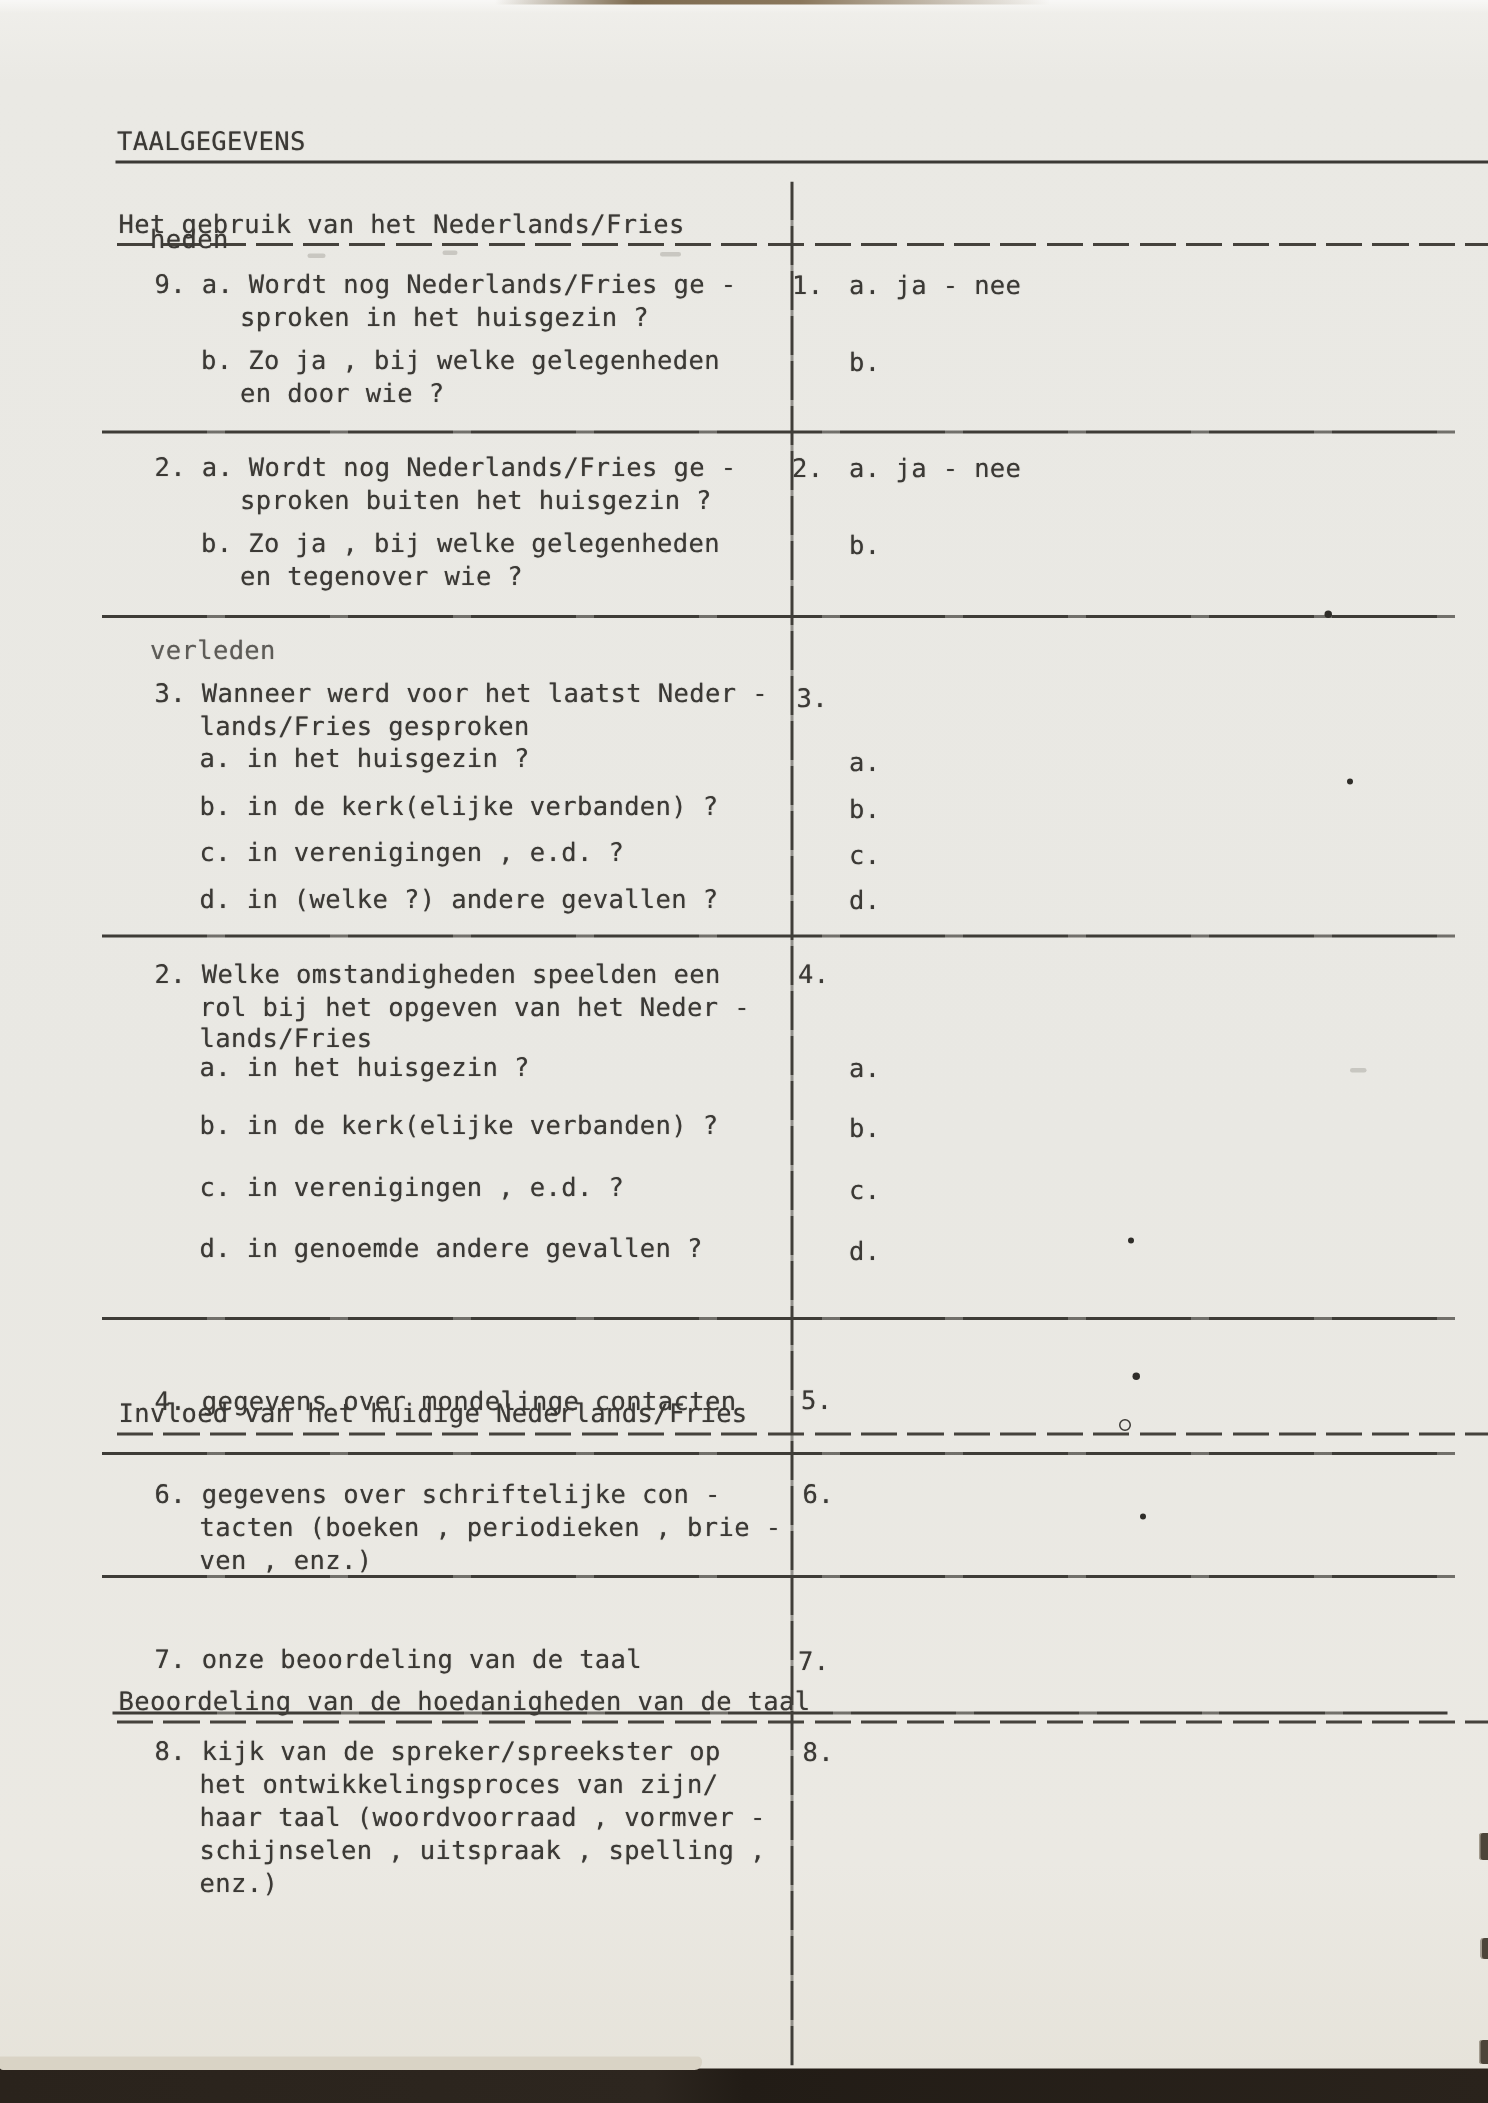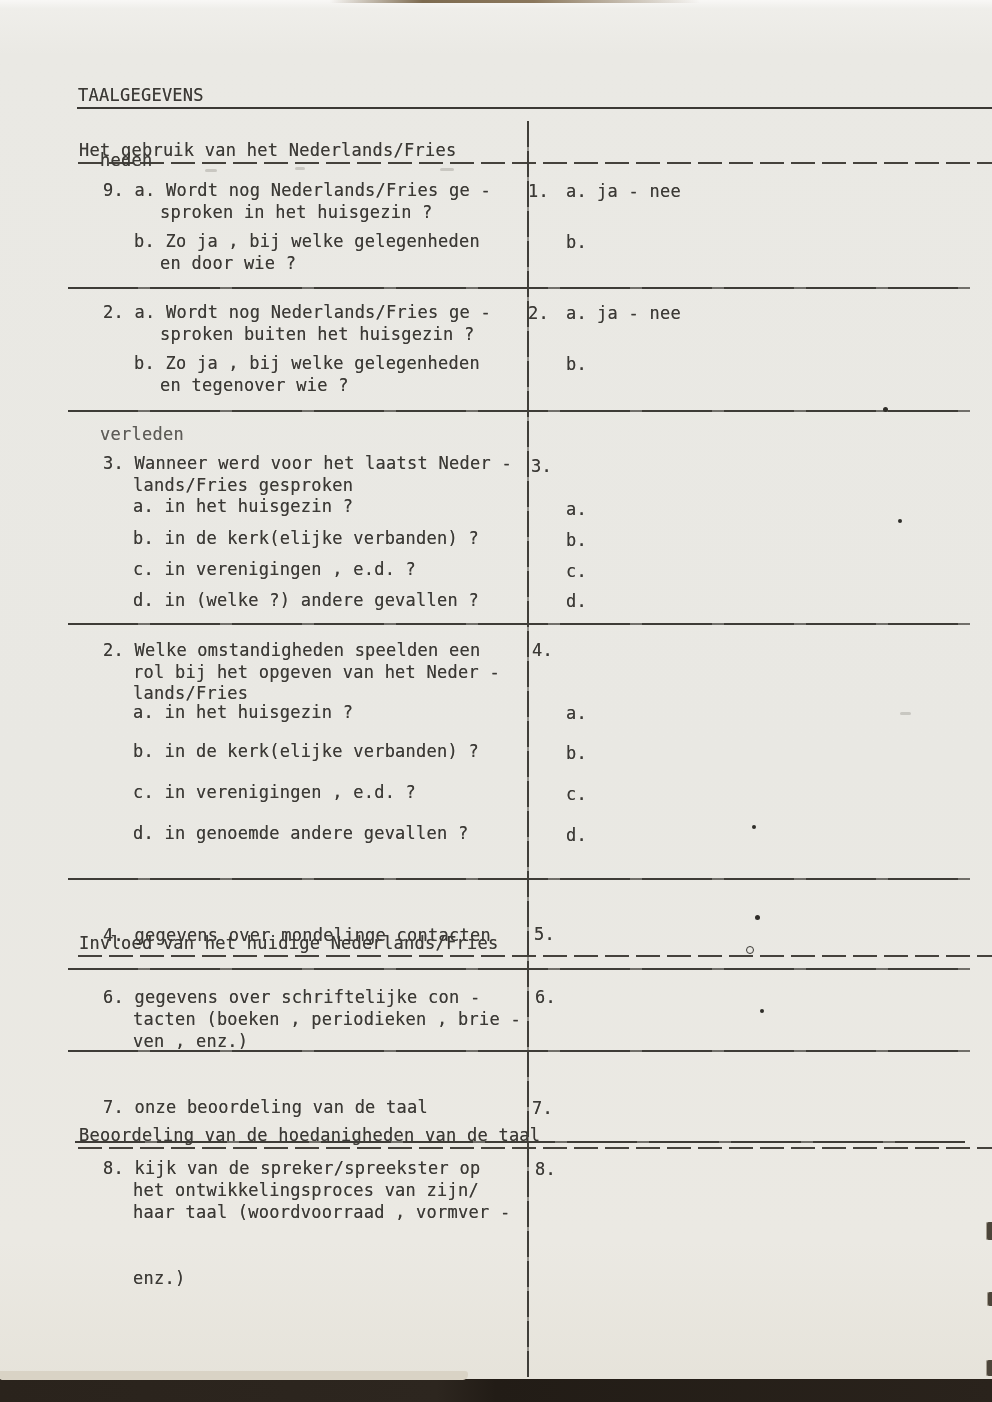--- a/index.html
+++ b/index.html
@@ -111,21 +111,22 @@
   <div class="hrule" style="top:1050px;"></div>
 
   <div class="tl head-dashed" style="left:79px;top:1065px;">Beoordeling van de hoedanigheden van de taal</div>
   <div class="tl" style="left:103px;top:1097px;">7. onze beoordeling van de taal</div>
 
   <div class="hrule" style="top:1141px;left:75px;width:890px;"></div>
 
   <div class="tl" style="left:103px;top:1158px;">8. kijk van de spreker/spreekster op</div>
   <div class="tl" style="left:133px;top:1180px;">het ontwikkelingsproces van zijn/</div>
   <div class="tl" style="left:133px;top:1202px;">haar taal (woordvoorraad , vormver -</div>
-  <div class="tl" style="left:133px;top:1246px;margin-top:22px;">enz.)</div>
+  <div class="tl" style="left:133px;top:1224px;">schijnselen , uitspraak , spelling ,</div>
+  <div class="tl" style="left:133px;top:1246px;">enz.)</div>
 
   <div class="vrule"></div>
 
   <div class="tl" style="left:528px;top:181px;">1.</div>
   <div class="tl" style="left:566px;top:181px;">a.</div>
   <div class="tl" style="left:597px;top:181px;">ja - nee</div>
   <div class="tl" style="left:566px;top:232px;">b.</div>
 
   <div class="tl" style="left:528px;top:303px;">2.</div>
   <div class="tl" style="left:566px;top:303px;">a.</div>

